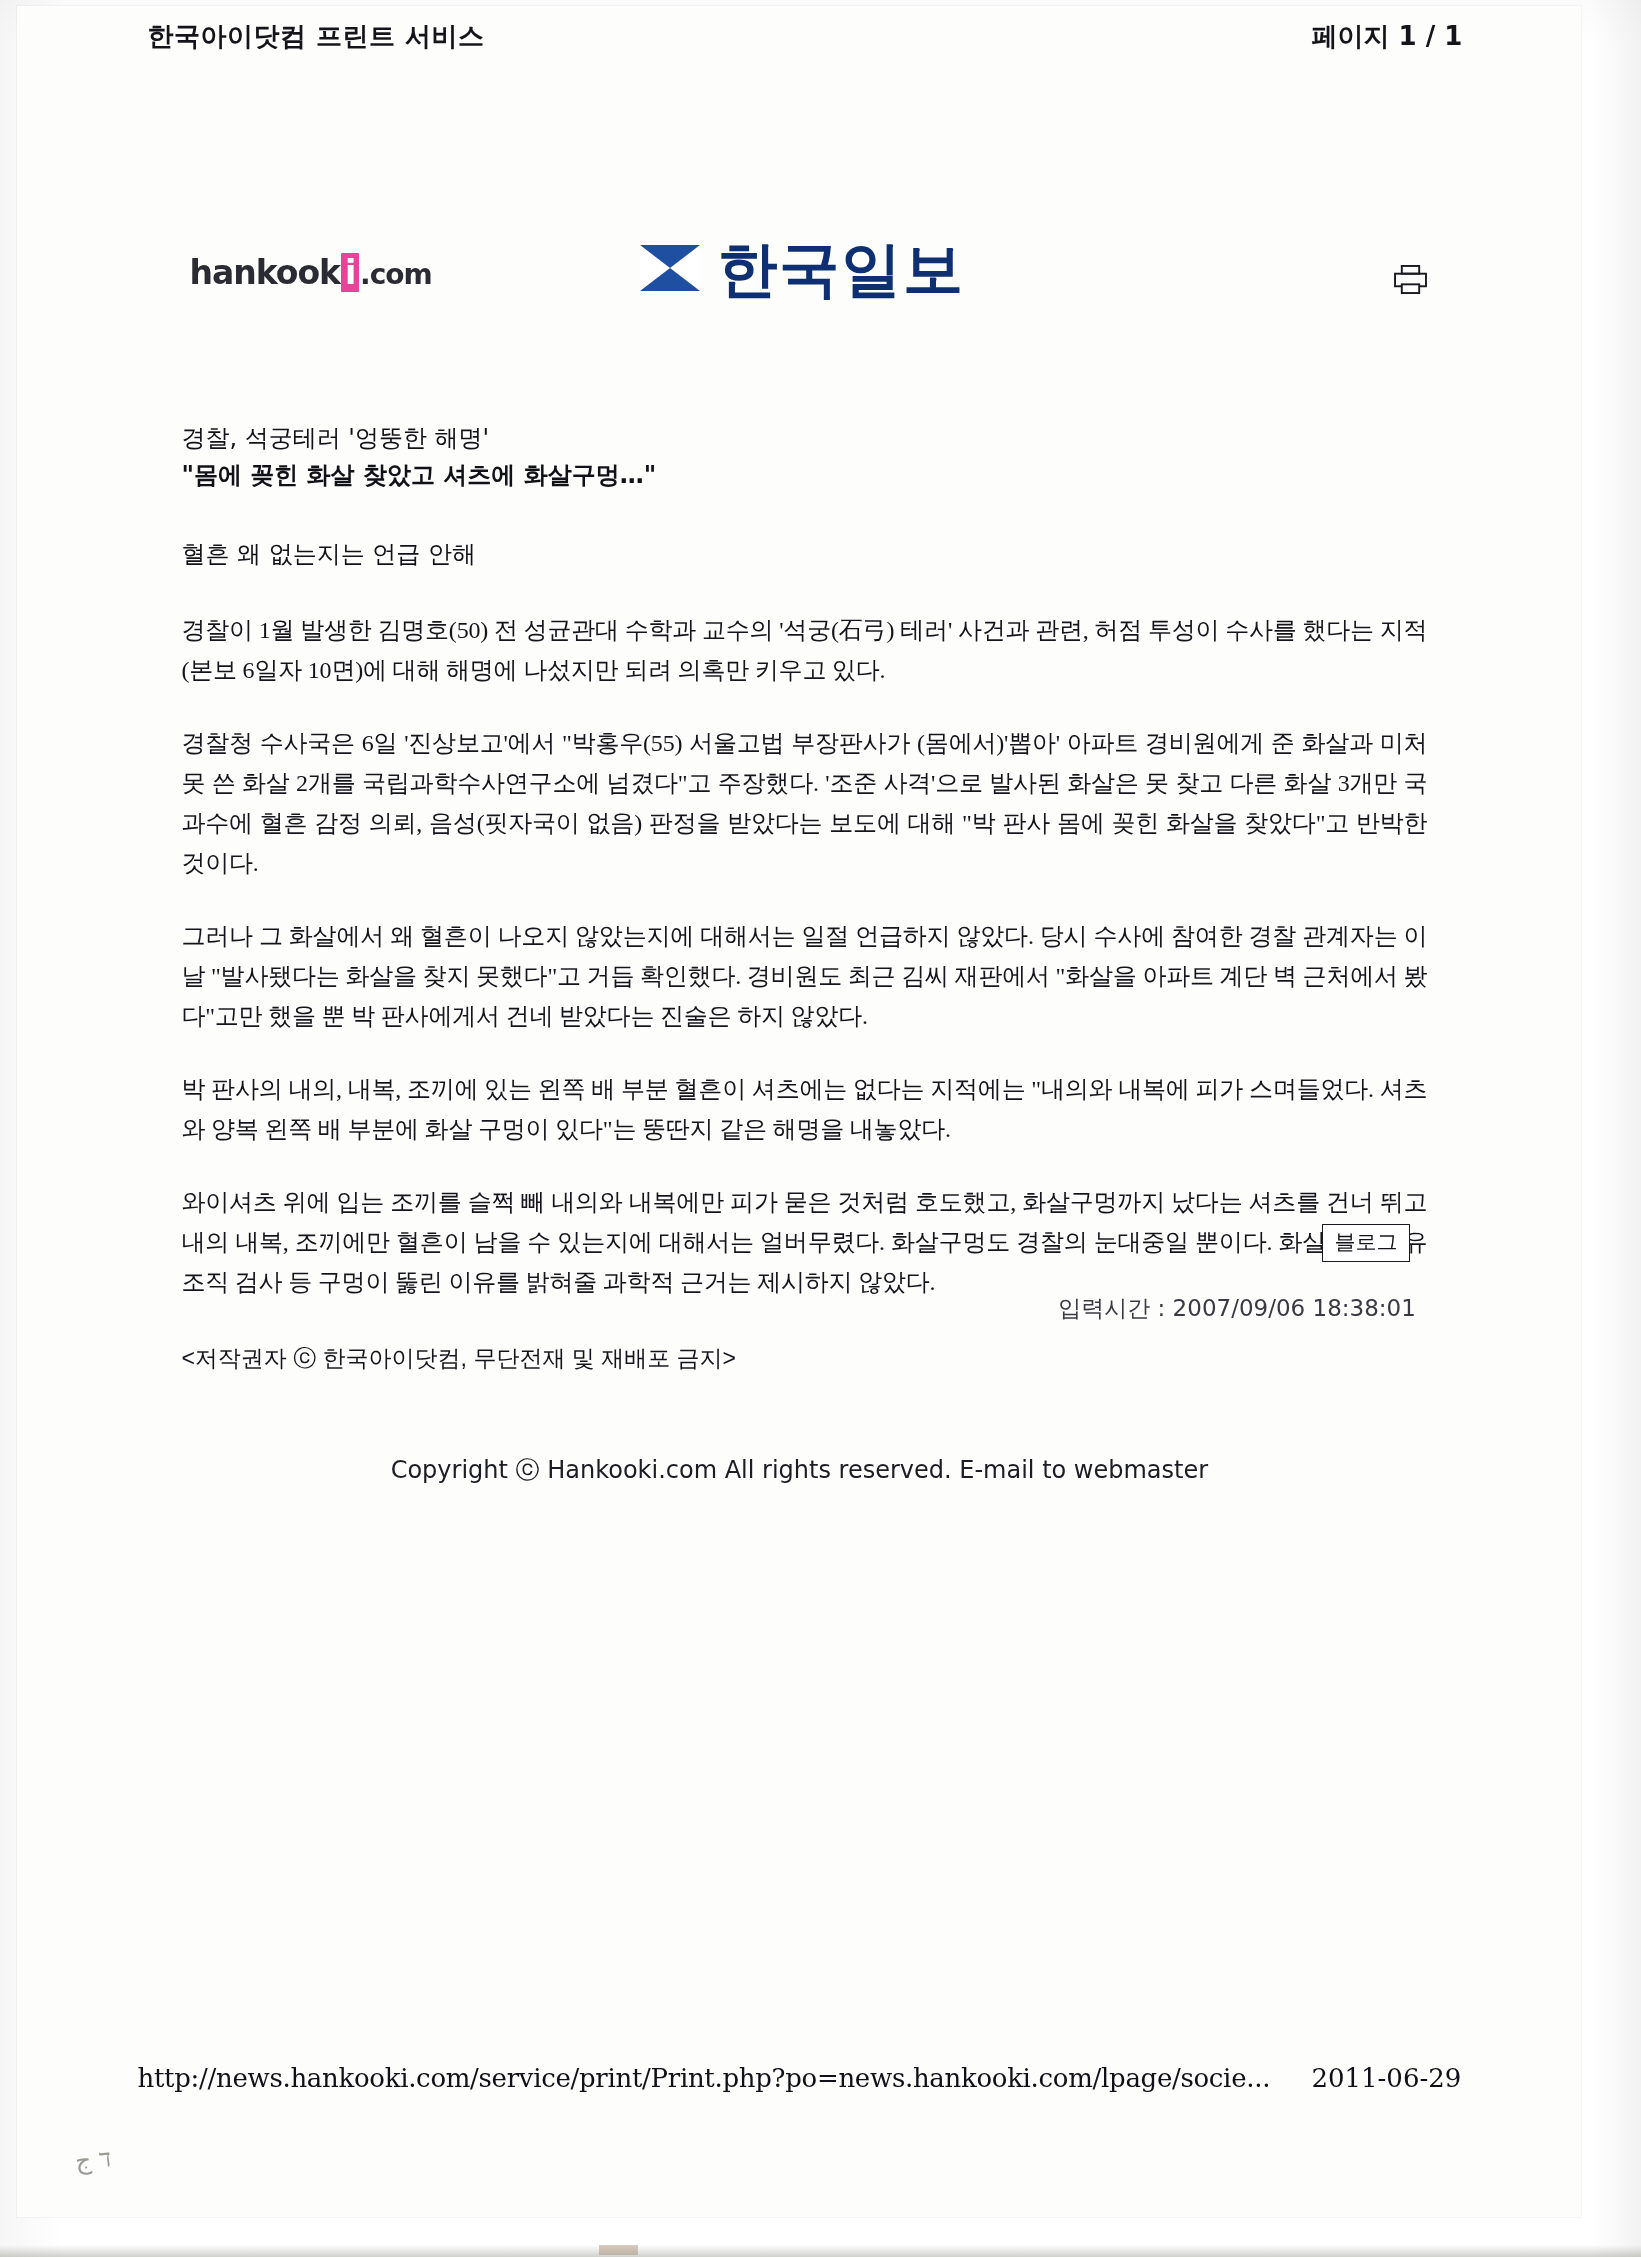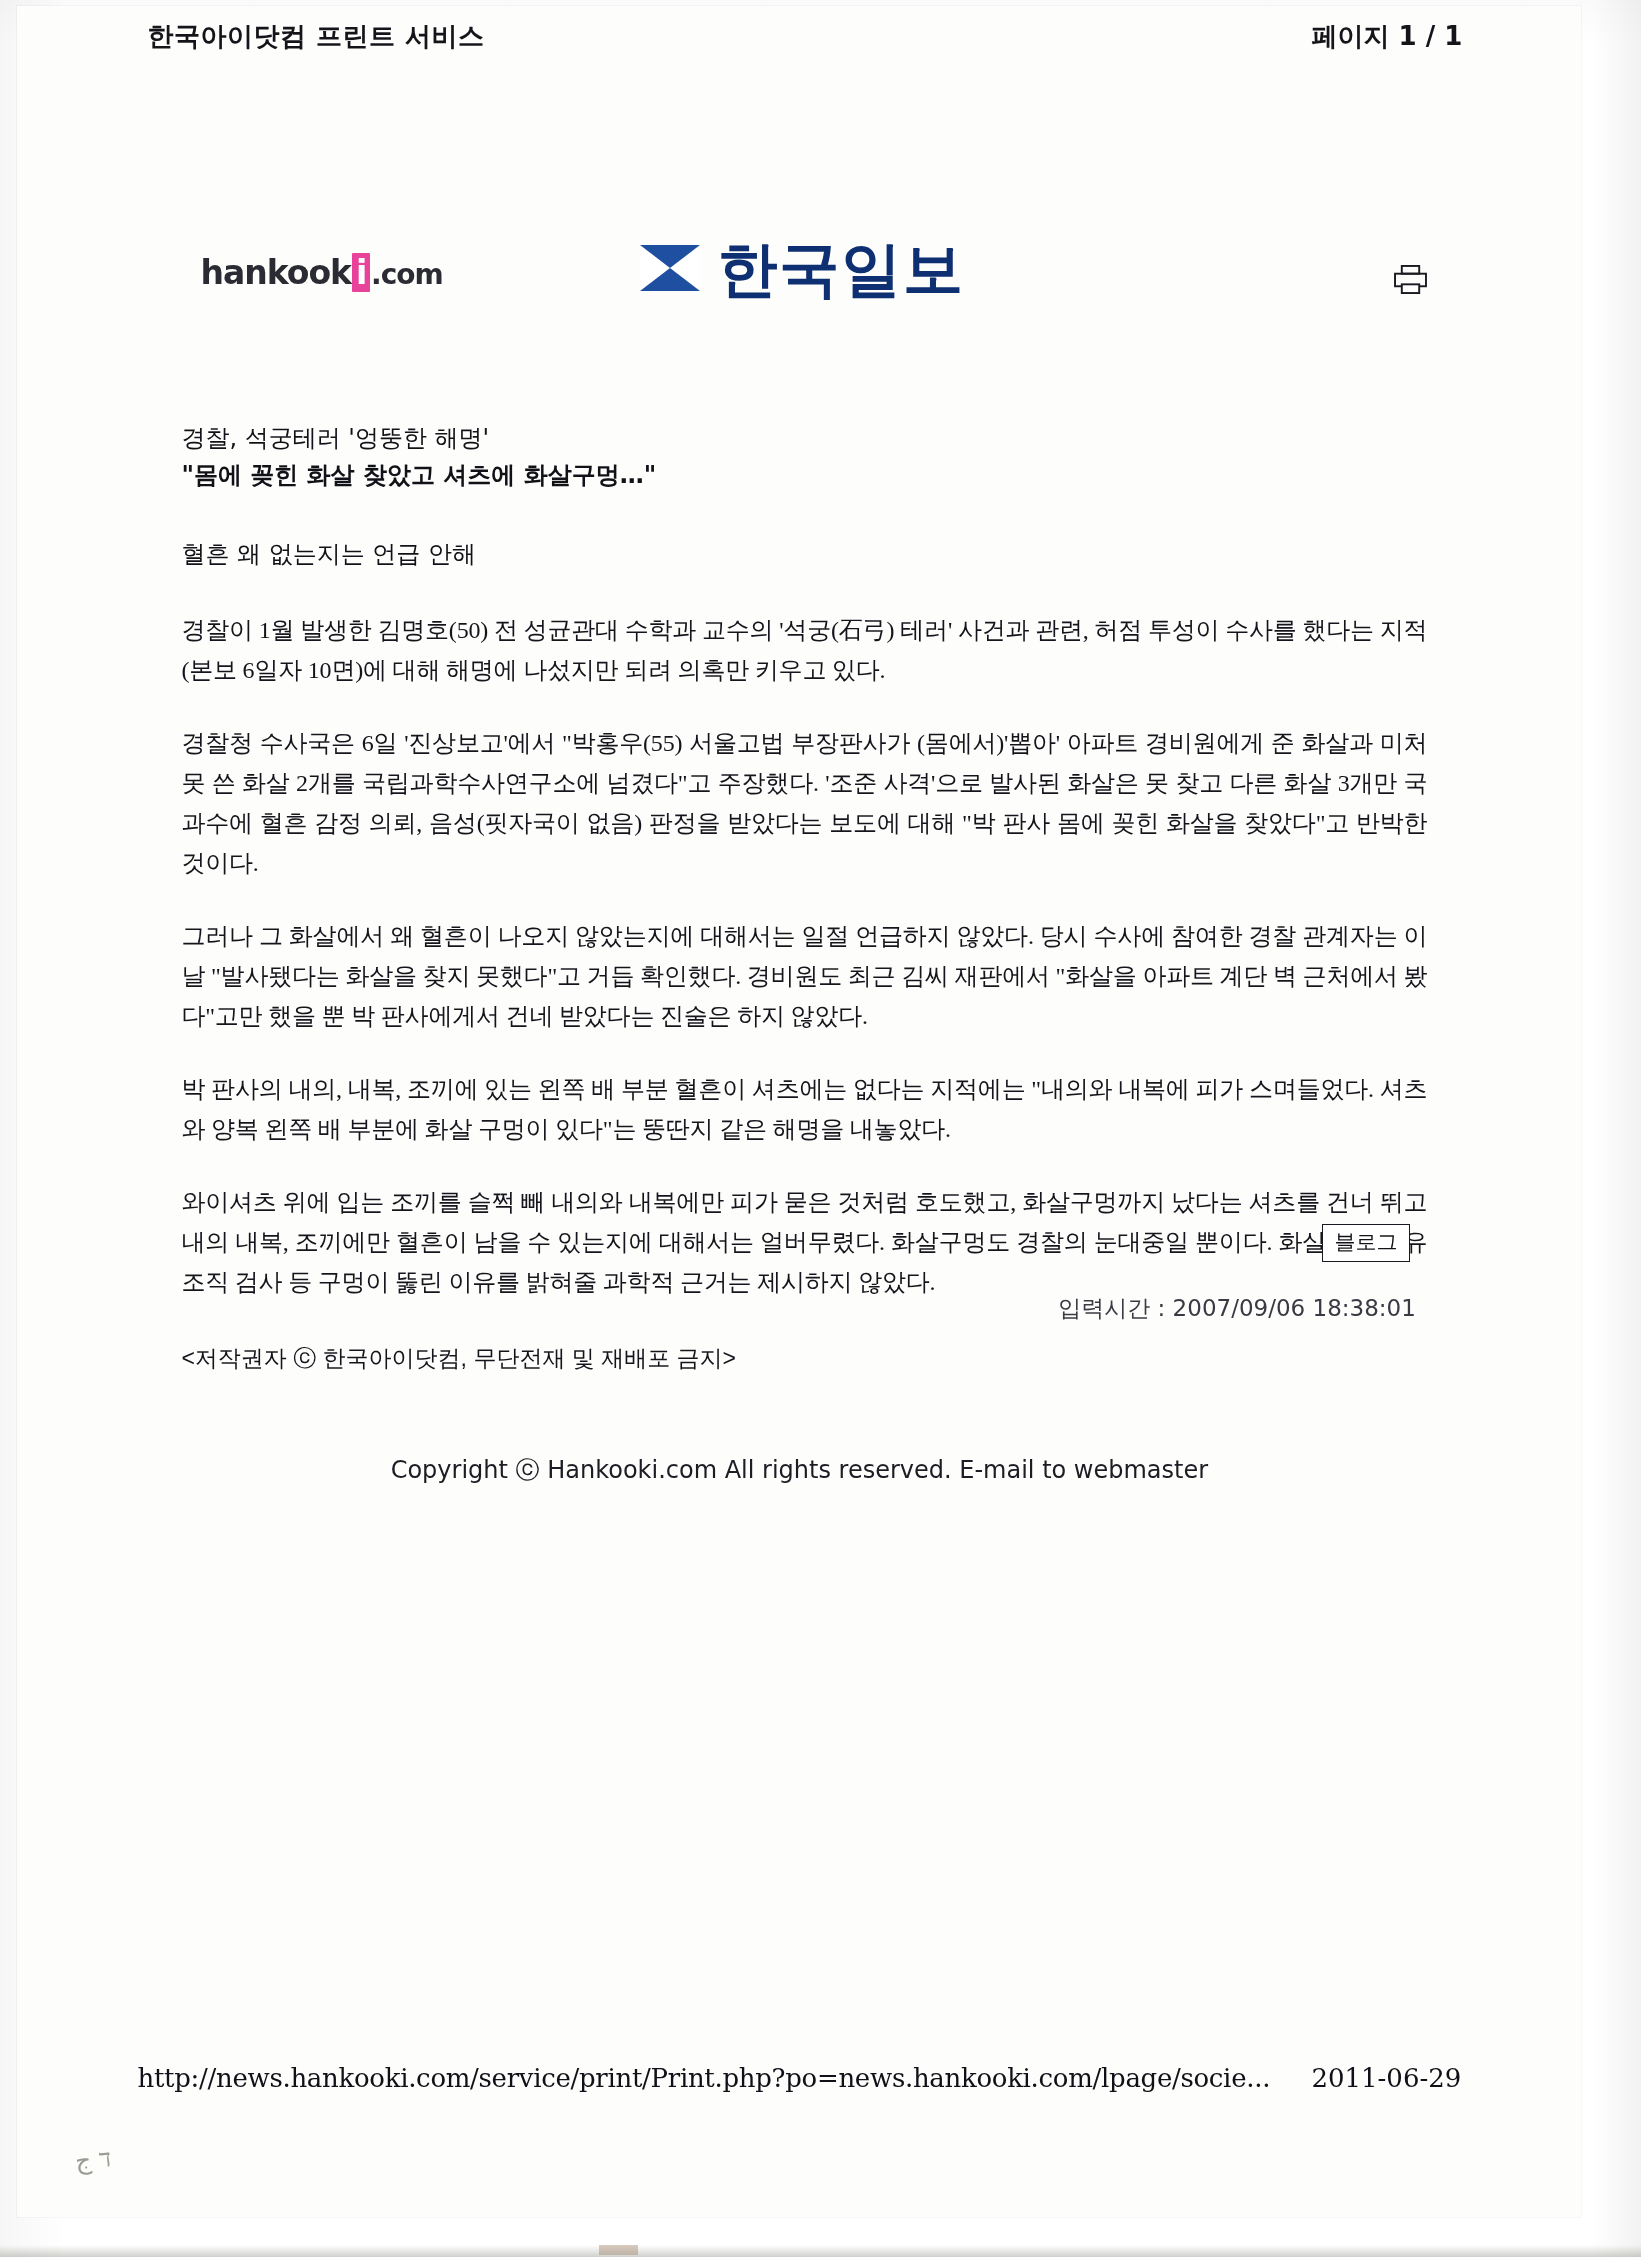--- a/index.html
+++ b/index.html
@@ -64,21 +64,21 @@
   
   .masthead {
     position: absolute;
     left: 0;
     top: 224px;
     width: 1564px;
     height: 87px;
   }
   .logo-hankooki {
     position: absolute;
-    left: 183px;
+    left: 172px;
     top: 23px;
     font-size: 33px;
     font-weight: bold;
     color: #2b2b33;
     letter-spacing: -1px;
     font-family: "DejaVu Sans", sans-serif;
     white-space: nowrap;
   }
   .logo-hankooki .i-box {
     display: inline-block;

